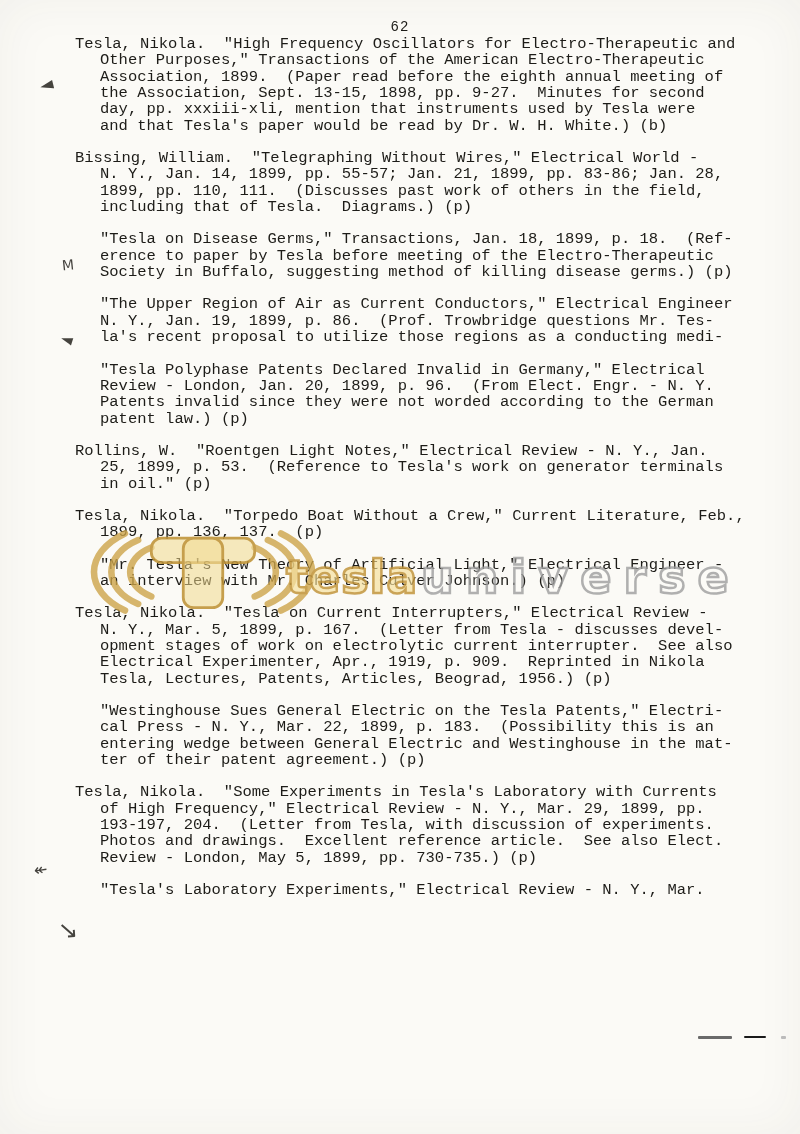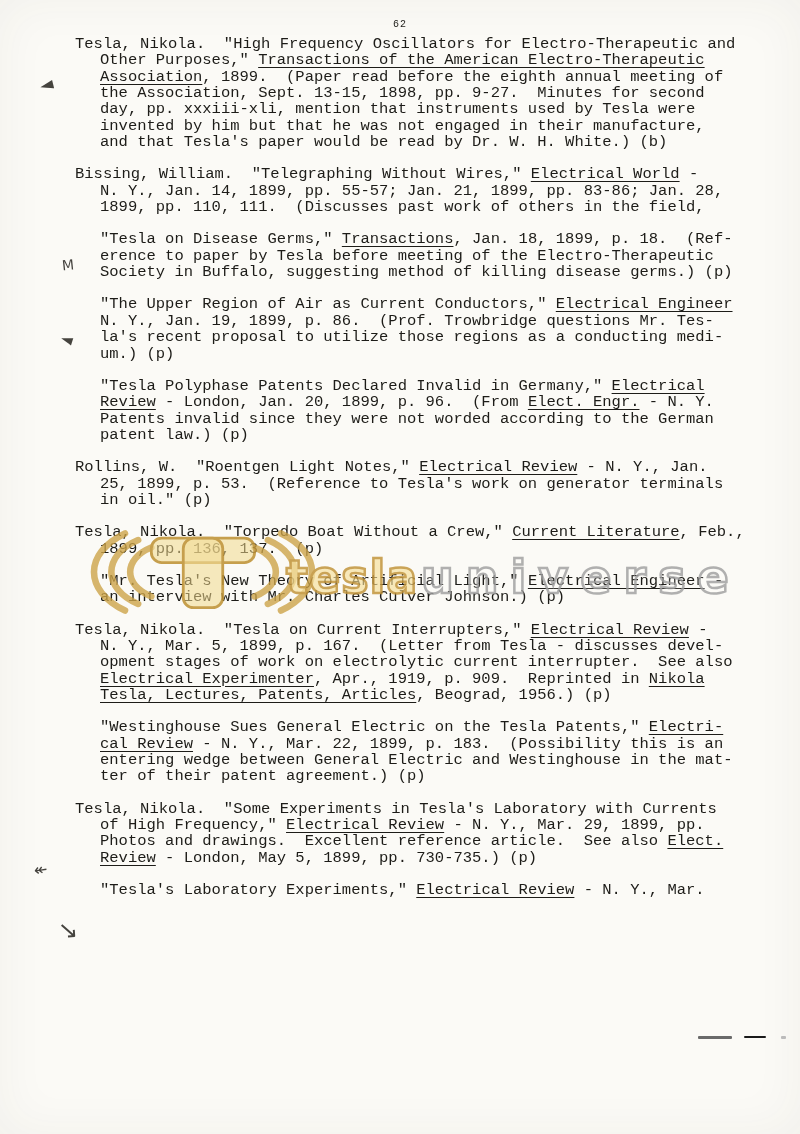--- a/index.html
+++ b/index.html
@@ -11,22 +11,22 @@
   }
   .sheet{position:absolute;inset:0;box-shadow:inset 0 0 50px rgba(60,50,30,.05);}
   
   #bibliography{
     position:absolute;top:36px;left:0;right:0;
     font-size:15.5px;line-height:16.35px;
   }
   .entry{margin:0 0 16px 0;}
   .line{margin-left:100px;white-space:pre;}
   .entry.author .line.first{margin-left:75px;}
-  .u{text-decoration:underline;text-underline-offset:2.5px;text-decoration-thickness:1.4px;}
-  .pagenum{margin-top:19px;text-align:center;font-size:10px;letter-spacing:1px;}
+  .u{text-underline-offset:2.5px;text-decoration-thickness:1.4px;}
+  .pagenum{margin-top:19px;text-align:center;font-size:14px;letter-spacing:1px;}
   
   #watermark{position:absolute;left:0;top:522px;width:700px;height:100px;pointer-events:none;opacity:.88;}
   #wm-logo{position:absolute;left:78px;top:4px;}
   .wm-word{
     position:absolute;top:32px;
     font-family:"DejaVu Sans",sans-serif;font-weight:bold;
     font-size:46px;line-height:46px;text-transform:lowercase;
   }
   #wm-tesla{
     left:286px;letter-spacing:1px;
@@ -49,38 +49,37 @@
 <div class="sheet">
 
   <div id="bibliography">
 
   <div class="entry author">
         <div class="line first"><span>Tesla, Nikola.  "High Frequency Oscillators for Electro-Therapeutic and</span></div>
         <div class="line"><span>Other Purposes," </span><span class="u">Transactions of the American Electro-Therapeutic</span></div>
         <div class="line"><span class="u">Association</span><span>, 1899.  (Paper read before the eighth annual meeting of</span></div>
         <div class="line"><span>the Association, Sept. 13-15, 1898, pp. 9-27.  Minutes for second</span></div>
         <div class="line"><span>day, pp. xxxiii-xli, mention that instruments used by Tesla were</span></div>
-        <div class="line"><span>invented by him but that he was not engaged in their manufacture,</span></div>
         <div class="line"><span>and that Tesla's paper would be read by Dr. W. H. White.) (b)</span></div>
       </div>
       <div class="entry author">
         <div class="line first"><span>Bissing, William.  "Telegraphing Without Wires," </span><span class="u">Electrical World</span><span> -</span></div>
         <div class="line"><span>N. Y., Jan. 14, 1899, pp. 55-57; Jan. 21, 1899, pp. 83-86; Jan. 28,</span></div>
         <div class="line"><span>1899, pp. 110, 111.  (Discusses past work of others in the field,</span></div>
+        <div class="line"><span>including that of Tesla.  Diagrams.) (p)</span></div>
       </div>
       <div class="entry hanging">
         <div class="line first"><span>"Tesla on Disease Germs," </span><span class="u">Transactions</span><span>, Jan. 18, 1899, p. 18.  (Ref-</span></div>
         <div class="line"><span>erence to paper by Tesla before meeting of the Electro-Therapeutic</span></div>
         <div class="line"><span>Society in Buffalo, suggesting method of killing disease germs.) (p)</span></div>
       </div>
       <div class="entry hanging">
         <div class="line first"><span>"The Upper Region of Air as Current Conductors," </span><span class="u">Electrical Engineer</span></div>
         <div class="line"><span>N. Y., Jan. 19, 1899, p. 86.  (Prof. Trowbridge questions Mr. Tes-</span></div>
         <div class="line"><span>la's recent proposal to utilize those regions as a conducting medi-</span></div>
-        <div class="line"><span>um.) (p)</span></div>
       </div>
       <div class="entry hanging">
         <div class="line first"><span>"Tesla Polyphase Patents Declared Invalid in Germany," </span><span class="u">Electrical</span></div>
         <div class="line"><span class="u">Review</span><span> - London, Jan. 20, 1899, p. 96.  (From </span><span class="u">Elect. Engr.</span><span> - N. Y.</span></div>
         <div class="line"><span>Patents invalid since they were not worded according to the German</span></div>
         <div class="line"><span>patent law.) (p)</span></div>
       </div>
       <div class="entry author">
         <div class="line first"><span>Rollins, W.  "Roentgen Light Notes," </span><span class="u">Electrical Review</span><span> - N. Y., Jan.</span></div>
         <div class="line"><span>25, 1899, p. 53.  (Reference to Tesla's work on generator terminals</span></div>
@@ -96,27 +95,28 @@
       </div>
       <div class="entry author">
         <div class="line first"><span>Tesla, Nikola.  "Tesla on Current Interrupters," </span><span class="u">Electrical Review</span><span> -</span></div>
         <div class="line"><span>N. Y., Mar. 5, 1899, p. 167.  (Letter from Tesla - discusses devel-</span></div>
         <div class="line"><span>opment stages of work on electrolytic current interrupter.  See also</span></div>
         <div class="line"><span class="u">Electrical Experimenter</span><span>, Apr., 1919, p. 909.  Reprinted in </span><span class="u">Nikola</span></div>
         <div class="line"><span class="u">Tesla, Lectures, Patents, Articles</span><span>, Beograd, 1956.) (p)</span></div>
       </div>
       <div class="entry hanging">
         <div class="line first"><span>"Westinghouse Sues General Electric on the Tesla Patents," </span><span class="u">Electri-</span></div>
-        <div class="line"><span class="u">cal Review</span><span> - N. Y., Mar. 22, 1899, p. 183.  (Possibility this is an</span></div>
+        <div class="line"><span class="u">cal Press</span><span> - N. Y., Mar. 22, 1899, p. 183.  (Possibility this is an</span></div>
         <div class="line"><span>entering wedge between General Electric and Westinghouse in the mat-</span></div>
         <div class="line"><span>ter of their patent agreement.) (p)</span></div>
       </div>
       <div class="entry author">
         <div class="line first"><span>Tesla, Nikola.  "Some Experiments in Tesla's Laboratory with Currents</span></div>
         <div class="line"><span>of High Frequency," </span><span class="u">Electrical Review</span><span> - N. Y., Mar. 29, 1899, pp.</span></div>
+        <div class="line"><span>193-197, 204.  (Letter from Tesla, with discussion of experiments.</span></div>
         <div class="line"><span>Photos and drawings.  Excellent reference article.  See also </span><span class="u">Elect.</span></div>
         <div class="line"><span class="u">Review</span><span> - London, May 5, 1899, pp. 730-735.) (p)</span></div>
       </div>
       <div class="entry hanging">
         <div class="line first"><span>"Tesla's Laboratory Experiments," </span><span class="u">Electrical Review</span><span> - N. Y., Mar.</span></div>
       </div>
     </div>
 
   <div class="pagenum">62</div>
 

